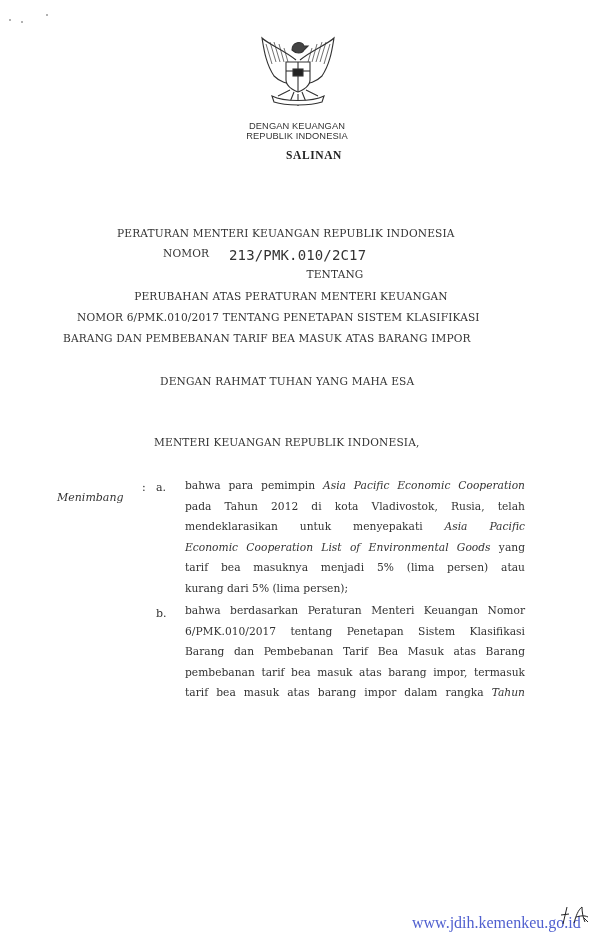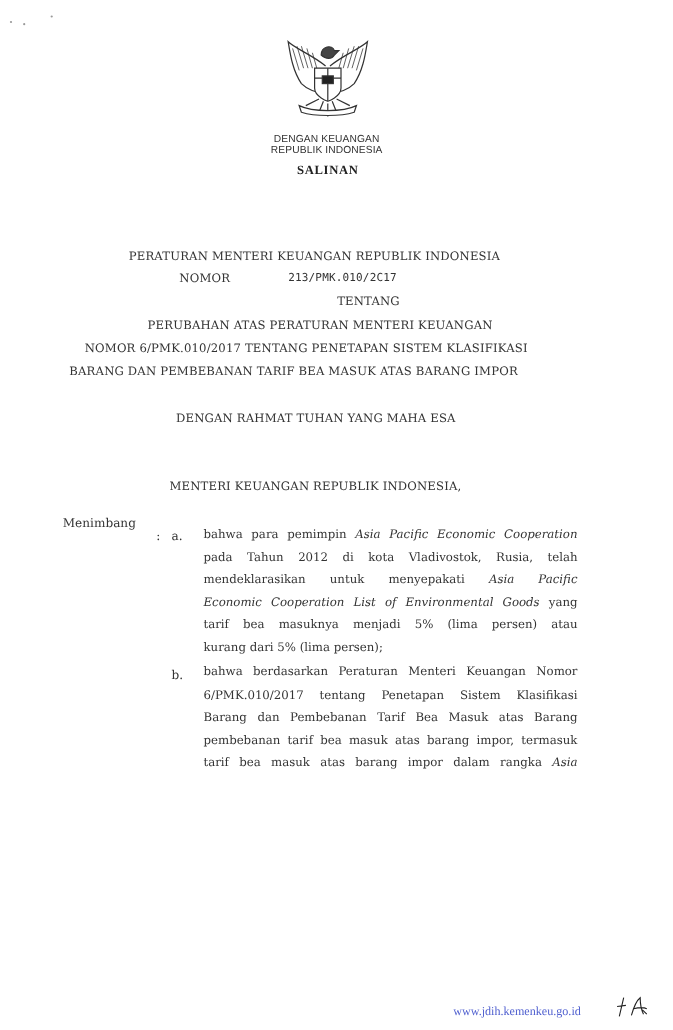--- a/index.html
+++ b/index.html
@@ -3,29 +3,29 @@
   <meta charset="utf-8">
   <style>
     html, body { margin: 0; padding: 0; background: #ffffff; }
     body { width: 612px; height: 936px; position: relative; overflow: hidden; color: #2b2b2b; font-family: "DejaVu Serif", serif; }
     .abs { position: absolute; }
     .emblem { left: 256px; top: 30px; width: 84px; height: 84px; }
     .ministry { left: 0; width: 594px; text-align: center; font-family: "Liberation Sans", sans-serif; font-size: 9.3px; line-height: 10px; color: #333; letter-spacing: 0.1px; }
     .salinan { left: 0; width: 596px; text-align: center; font-family: "Liberation Serif", serif; font-weight: bold; font-size: 11.5px; color: #222; letter-spacing: 0.6px; }
     .hd { font-size: 10.6px; color: #333; white-space: nowrap; letter-spacing: 0.15px; text-align: center; }
     .center { left: 0; width: 582px; text-align: center; }
-    .mono { font-family: "DejaVu Sans Mono", monospace; font-size: 10px; margin-left: 33px; }
+    .mono { font-family: "DejaVu Sans Mono", monospace; font-size: 14px; }
     .label { left: 57px; font-size: 11px; color: #333; }
     .colon { left: 142px; font-size: 11px; color: #333; }
     .marker { font-size: 11px; color: #333; }
     .para { left: 185px; width: 340px; font-size: 10.7px; line-height: 20.6px; color: #333; text-align: justify; }
     .para i { font-style: italic; }
     .line { display: block; text-align: justify; text-align-last: justify; height: 20.6px; white-space: nowrap; }
     .line.last { text-align-last: left; }
-    .footer-link { left: 412px; top: 914px; font-family: "Liberation Serif", serif; font-size: 11px; color: #4f5fcf; text-decoration: none; }
+    .footer-link { left: 412px; top: 914px; font-family: "Liberation Serif", serif; font-size: 16px; color: #4f5fcf; text-decoration: none; }
     .sig { left: 560px; top: 904px; width: 30px; height: 22px; }
     .speck { width: 2px; height: 2px; background: #999; border-radius: 1px; }
   </style>
 </head>
 <body>
 
 <div class="abs speck" style="left:9px;top:19px;"></div>
 <div class="abs speck" style="left:21px;top:21px;"></div>
 <div class="abs speck" style="left:46px;top:14px;"></div>
 
@@ -46,53 +46,53 @@
     <rect x="37" y="39" width="10" height="7" fill="#222"></rect>
 
     <path d="M34 60 L22 66 M50 60 L62 66 M38 62 L34 72 M46 62 L50 72 M42 64 L42 76"></path>
 
     <path d="M16 66 C28 72 56 72 68 66 L66 72 C54 76 30 76 18 72 Z" fill="#fff"></path>
   </g>
 </svg>
 
 <div class="abs ministry" style="top:121px;">DENGAN KEUANGAN</div>
 <div class="abs ministry" style="top:131px;">REPUBLIK INDONESIA</div>
-<div class="abs salinan" style="top:149px;">SALINAN</div>
+<div class="abs salinan" style="top:149px;padding-left:16px;">SALINAN</div>
 
 <div class="abs hd" style="left:117px;top:227px;">PERATURAN MENTERI KEUANGAN REPUBLIK INDONESIA</div>
 <div class="abs hd" style="left:163px;top:247px;">NOMOR</div>
 <div class="abs hd mono" style="left:229px;top:247px;">213/PMK.010/2C17</div>
 <div class="abs hd center" style="top:268px;padding-left:44px;">TENTANG</div>
 <div class="abs hd center" style="top:290px;">PERUBAHAN ATAS PERATURAN MENTERI KEUANGAN</div>
 <div class="abs hd" style="left:77px;top:311px;">NOMOR 6/PMK.010/2017 TENTANG PENETAPAN SISTEM KLASIFIKASI</div>
 <div class="abs hd" style="left:63px;top:332px;">BARANG DAN PEMBEBANAN TARIF BEA MASUK ATAS BARANG IMPOR</div>
 
 <div class="abs hd" style="left:160px;top:375px;">DENGAN RAHMAT TUHAN YANG MAHA ESA</div>
 <div class="abs hd" style="left:154px;top:436px;">MENTERI KEUANGAN REPUBLIK INDONESIA,</div>
 
-<div class="abs label" style="top:469px;">Menimbang</div>
+<div class="abs label" style="top:491px;font-style:italic;">Menimbang</div>
 <div class="abs colon" style="top:481px;">:</div>
 
 <div class="abs marker" style="left:156px;top:481px;">a.</div>
 <div class="abs para" style="top:476px;">
   <span class="line"><span>bahwa para pemimpin </span><i>Asia Pacific Economic Cooperation</i></span>
   <span class="line"><span>pada Tahun 2012 di kota Vladivostok, Rusia, telah</span></span>
   <span class="line"><span>mendeklarasikan untuk menyepakati </span><i>Asia Pacific</i></span>
   <span class="line"><i>Economic Cooperation List of Environmental Goods</i><span> yang</span></span>
   <span class="line"><span>tarif bea masuknya menjadi 5% (lima persen) atau</span></span>
   <span class="line last"><span>kurang dari 5% (lima persen);</span></span>
 </div>
 
 <div class="abs marker" style="left:156px;top:607px;">b.</div>
 <div class="abs para" style="top:601px;">
   <span class="line"><span>bahwa berdasarkan Peraturan Menteri Keuangan Nomor</span></span>
   <span class="line"><span>6/PMK.010/2017 tentang Penetapan Sistem Klasifikasi</span></span>
   <span class="line"><span>Barang dan Pembebanan Tarif Bea Masuk atas Barang</span></span>
   <span class="line"><span>pembebanan tarif bea masuk atas barang impor, termasuk</span></span>
-  <span class="line"><span>tarif bea masuk atas barang impor dalam rangka </span><i>Asia</i></span>
+  <span class="line"><span>tarif bea masuk atas barang impor dalam rangka </span><i>Tahun</i></span>
 </div>
 
 <a class="abs footer-link" href="#">www.jdih.kemenkeu.go.id</a>
 <svg class="abs sig" viewBox="0 0 30 22">
   <g fill="none" stroke="#222" stroke-width="1">
     <path d="M3 20 L7 3 M1 11 L9 10"></path>
     <path d="M14 19 C16 12 18 6 22 3 C22 8 23 14 25 18 M16 13 C20 12 24 11 28 13 M24 14 L28 18"></path>
   </g>
 </svg>
 

